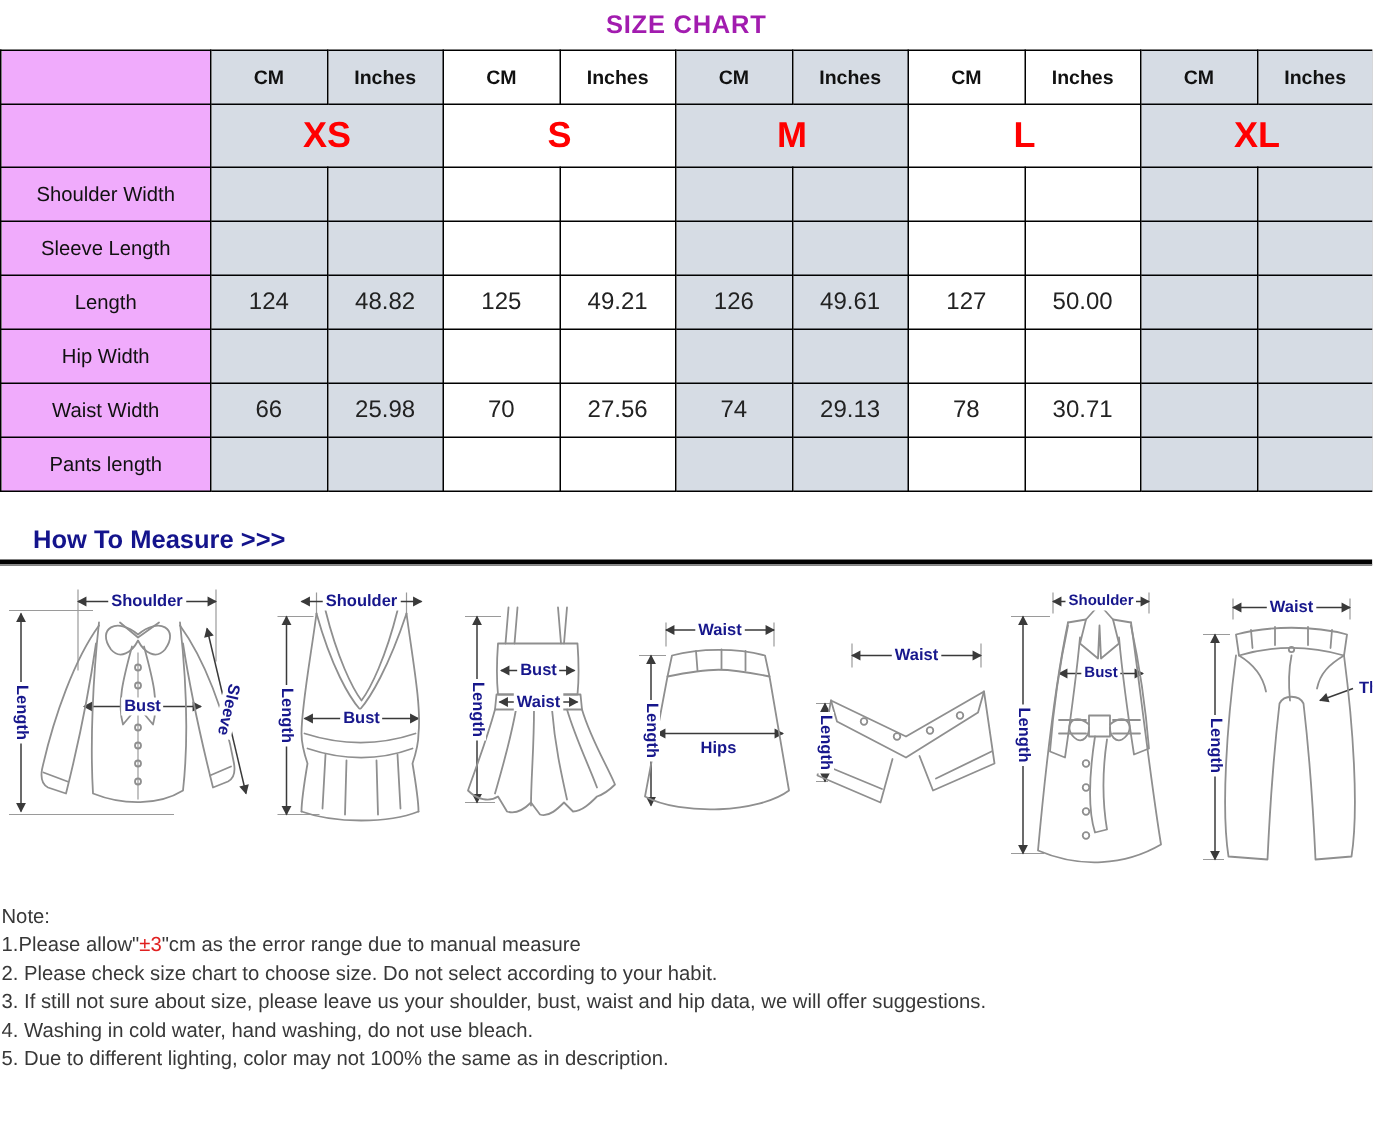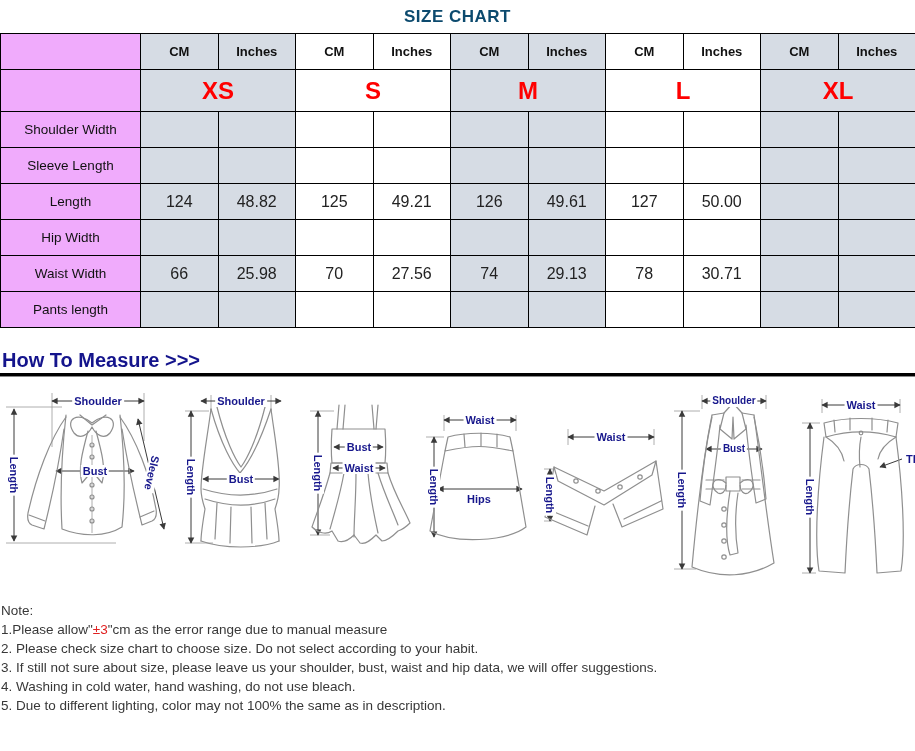--- a/index.html
+++ b/index.html
@@ -1,31 +1,31 @@
 <!DOCTYPE html>
 <html><head>
 <meta charset="utf-8">
 <style>
   html,body{margin:0;padding:0;background:#fff;}
   .page{position:relative;width:915px;height:751px;background:#fff;overflow:hidden;
         font-family:"Liberation Sans",sans-serif;color:#111;}
   
   .title{margin:7px 0 6px;text-align:center;font-size:17px;font-weight:bold;
-         letter-spacing:.5px;color:#0c4a6e;}
+         letter-spacing:.5px;color:#a21caf;}
   
   table.size{border-collapse:collapse;table-layout:fixed;width:915px;}
   table.size td,table.size th{border:1px solid #000;text-align:center;vertical-align:middle;
          overflow:hidden;padding:0;}
   col.shade{background:#d6dce4;}
   th.sz{font-size:24px;font-weight:bold;color:#ff0000;height:41px;}
   th.unit{font-size:13px;font-weight:bold;color:#111;height:34px;}
   td.rowlabel{font-size:13.5px;color:#111;height:35px;background:#f0abfc;}
   td.val{font-size:16px;color:#222;}
   
-  .mh{margin:22px 0 0;padding-left:2px;font-size:20px;font-weight:bold;color:#14148c;
+  .mh{margin:22px 0 0;padding-left:22px;font-size:17px;font-weight:bold;color:#14148c;
       line-height:20px;}
   .rule{margin-top:3px;height:3px;background:#000;border-bottom:1px solid #8a8a8a;}
   
   .figs{position:relative;height:206px;margin-top:8px;}
   .fig{position:absolute;}
   .fig svg{position:absolute;left:0;top:0;}
   path.art,circle.art{stroke:#8f8f8f;fill:none;stroke-width:1.2;stroke-linecap:round;stroke-linejoin:round;}
   line.ar{stroke:#3a3a3a;stroke-width:1;}
   line.tick{stroke:#9a9a9a;stroke-width:0.8;}
   .mlab{position:absolute;font-size:11px;font-weight:bold;color:#17178c;background:#fff;

